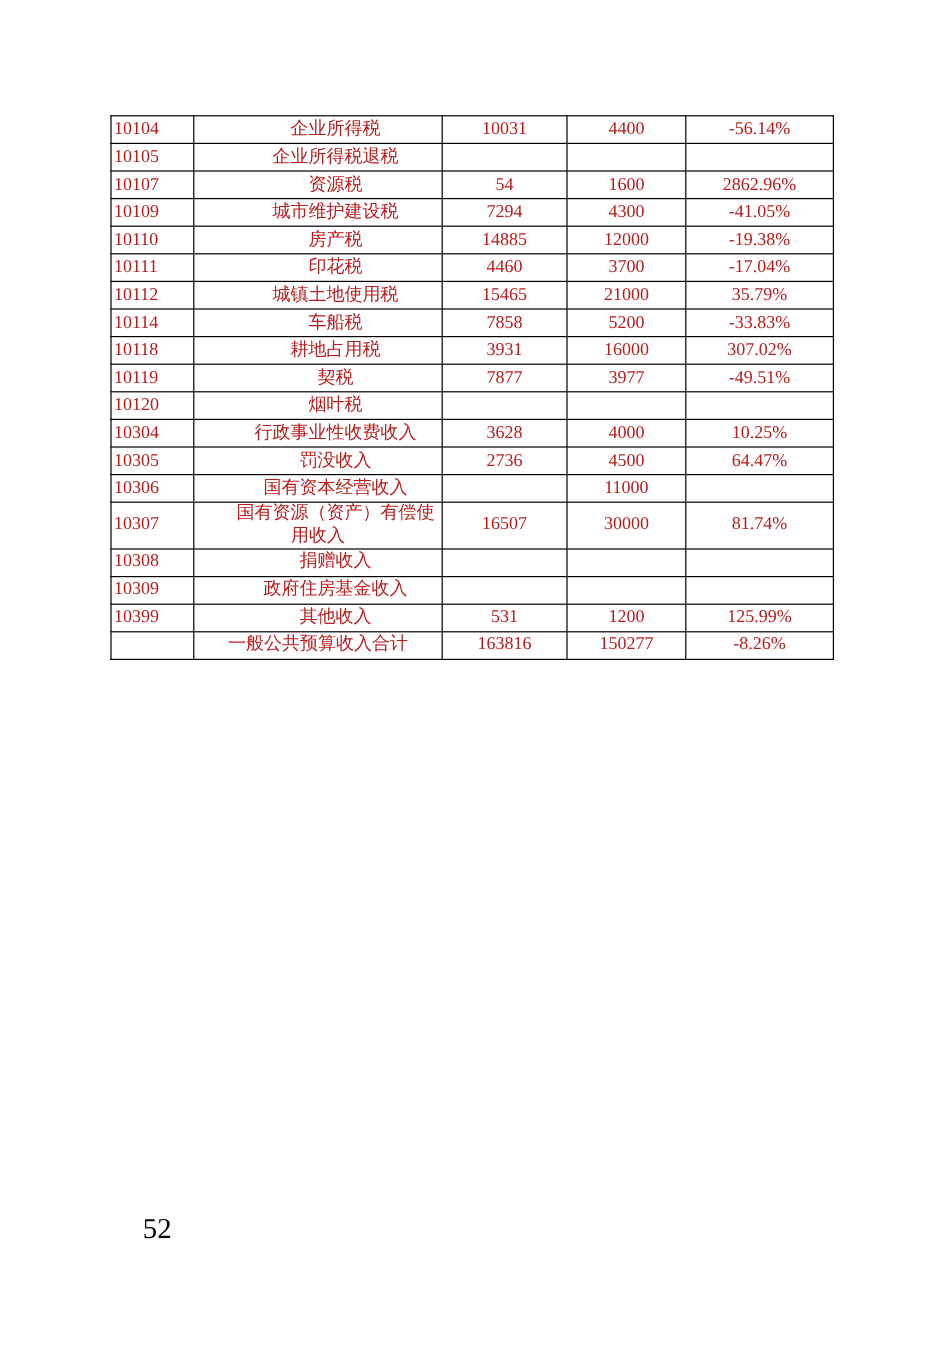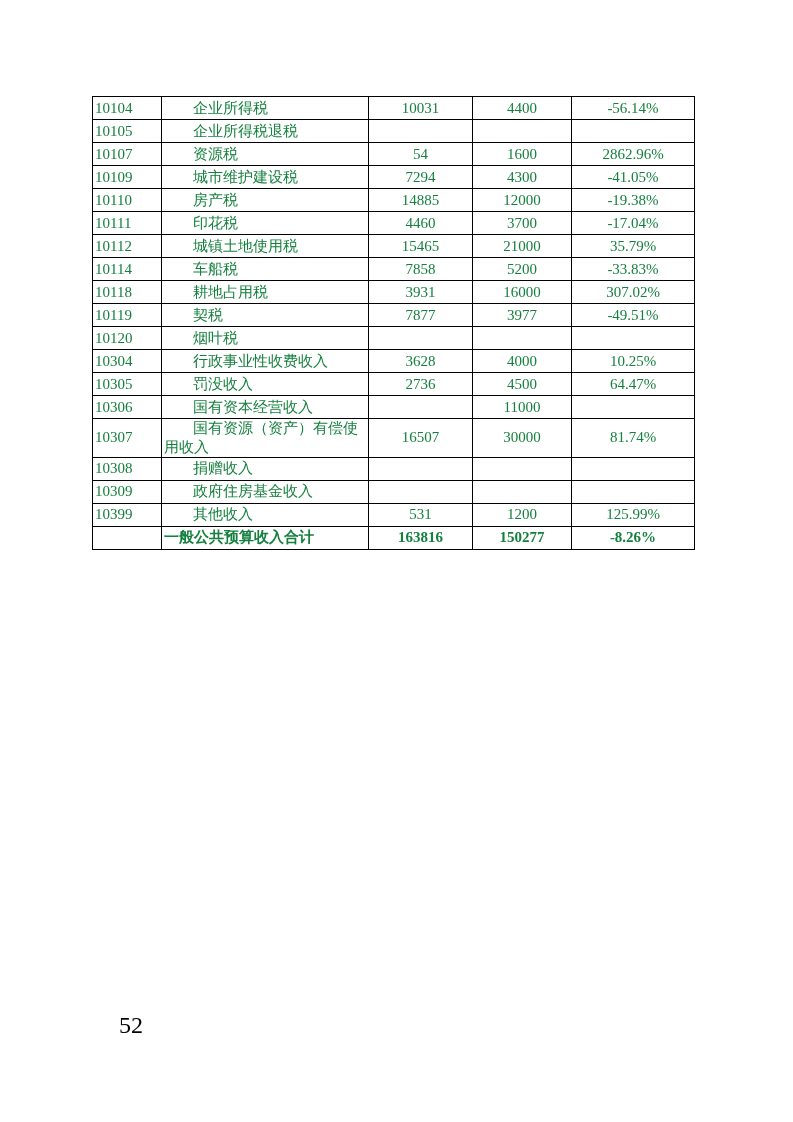--- a/index.html
+++ b/index.html
@@ -20,48 +20,48 @@
     background: #ffffff;
   }
   table.budget-table {
     position: absolute;
     left: 92px;
     top: 96px;
     width: 602px;
     border-collapse: collapse;
     table-layout: fixed;
     font-size: 15px;
-    color: #15803d;
+    color: #b91c1c;
   }
   table.budget-table td {
     border: 1px solid #000000;
     height: 22px;
     padding: 0 2px;
     vertical-align: middle;
     line-height: 1.25;
     overflow: hidden;
     word-break: break-all;
   }
   table.budget-table { border: 1px solid #000000; }
   td.code-cell {
     text-align: left;
     padding-left: 4px;
   }
   td.name-cell {
-    text-align: left;
+    text-align: center;
     padding-left: 3px;
   }
   td.name-cell.indent {
     text-indent: 29px;
   }
   td.num-cell {
     text-align: center;
   }
   tr.bold-row td {
-    font-weight: bold;
+    font-weight: normal;
   }
   .page-number {
     position: absolute;
     left: 119px;
     top: 1012px;
     font-size: 24px;
     font-family: "Liberation Serif", "DejaVu Serif", serif;
   }
 </style>
 </head>

